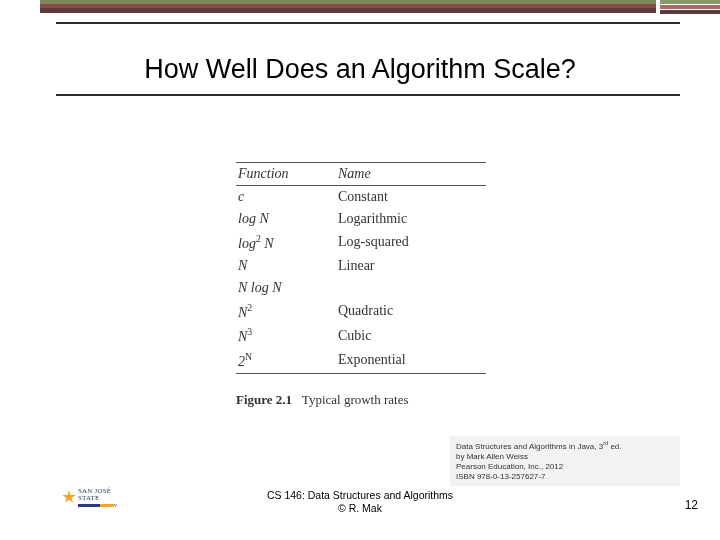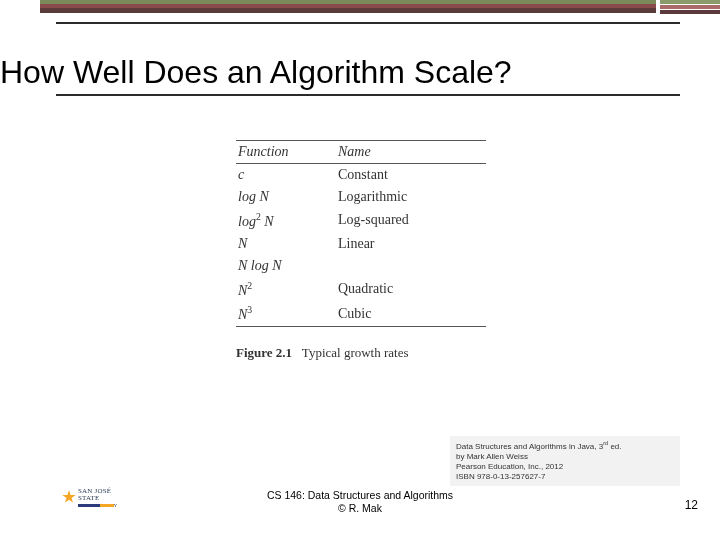--- a/index.html
+++ b/index.html
@@ -26,22 +26,22 @@
   }
   .mini { height: 4px; margin-bottom: 1px; }
   .mini.m1 { background: #8a9a6a; }
   .mini.m2 { background: #aa6a6a; }
   .mini.m3 { background: #5a3a3a; }
 
   h1.title {
     position: absolute;
     top: 54px;
     left: 0; right: 0;
-    text-align: left;
-    font-size: 32px;
+    text-align: center;
+    font-size: 27px;
     font-weight: normal;
     color: #000;
   }
   .title-underline {
     position: absolute;
     top: 94px;
     left: 56px; right: 40px;
     height: 2px;
     background: #2b2b2b;
   }
@@ -51,20 +51,21 @@
     top: 140px;
     left: 236px;
     width: 250px;
     font-family: "Times New Roman", serif;
     font-size: 14px;
     color: #333;
   }
   .figure table {
     border-collapse: collapse;
     width: 100%;
+    margin-top: 22px;
   }
   .figure th {
     text-align: left;
     font-weight: normal;
     border-top: 1.5px solid #555;
     border-bottom: 1.5px solid #555;
     padding: 3px 6px 3px 2px;
     font-size: 14px;
     font-style: italic;
   }
@@ -217,20 +218,24 @@
           <td></td>
         </tr>
         <tr>
           <td class="col-func">N<sup>2</sup></td>
           <td>Quadratic</td>
         </tr>
         <tr>
           <td class="col-func">N<sup>3</sup></td>
           <td>Cubic</td>
         </tr>
+        <tr>
+          <td class="col-func">2<sup>N</sup></td>
+          <td>Exponential</td>
+        </tr>
       </tbody>
   </table>
   <div class="caption">
     <span class="fig-label">Figure 2.1</span>
     &nbsp;&nbsp;<span>Typical growth rates</span>
   </div>
 </div>
 
 <div class="citation-box">
   <div>

